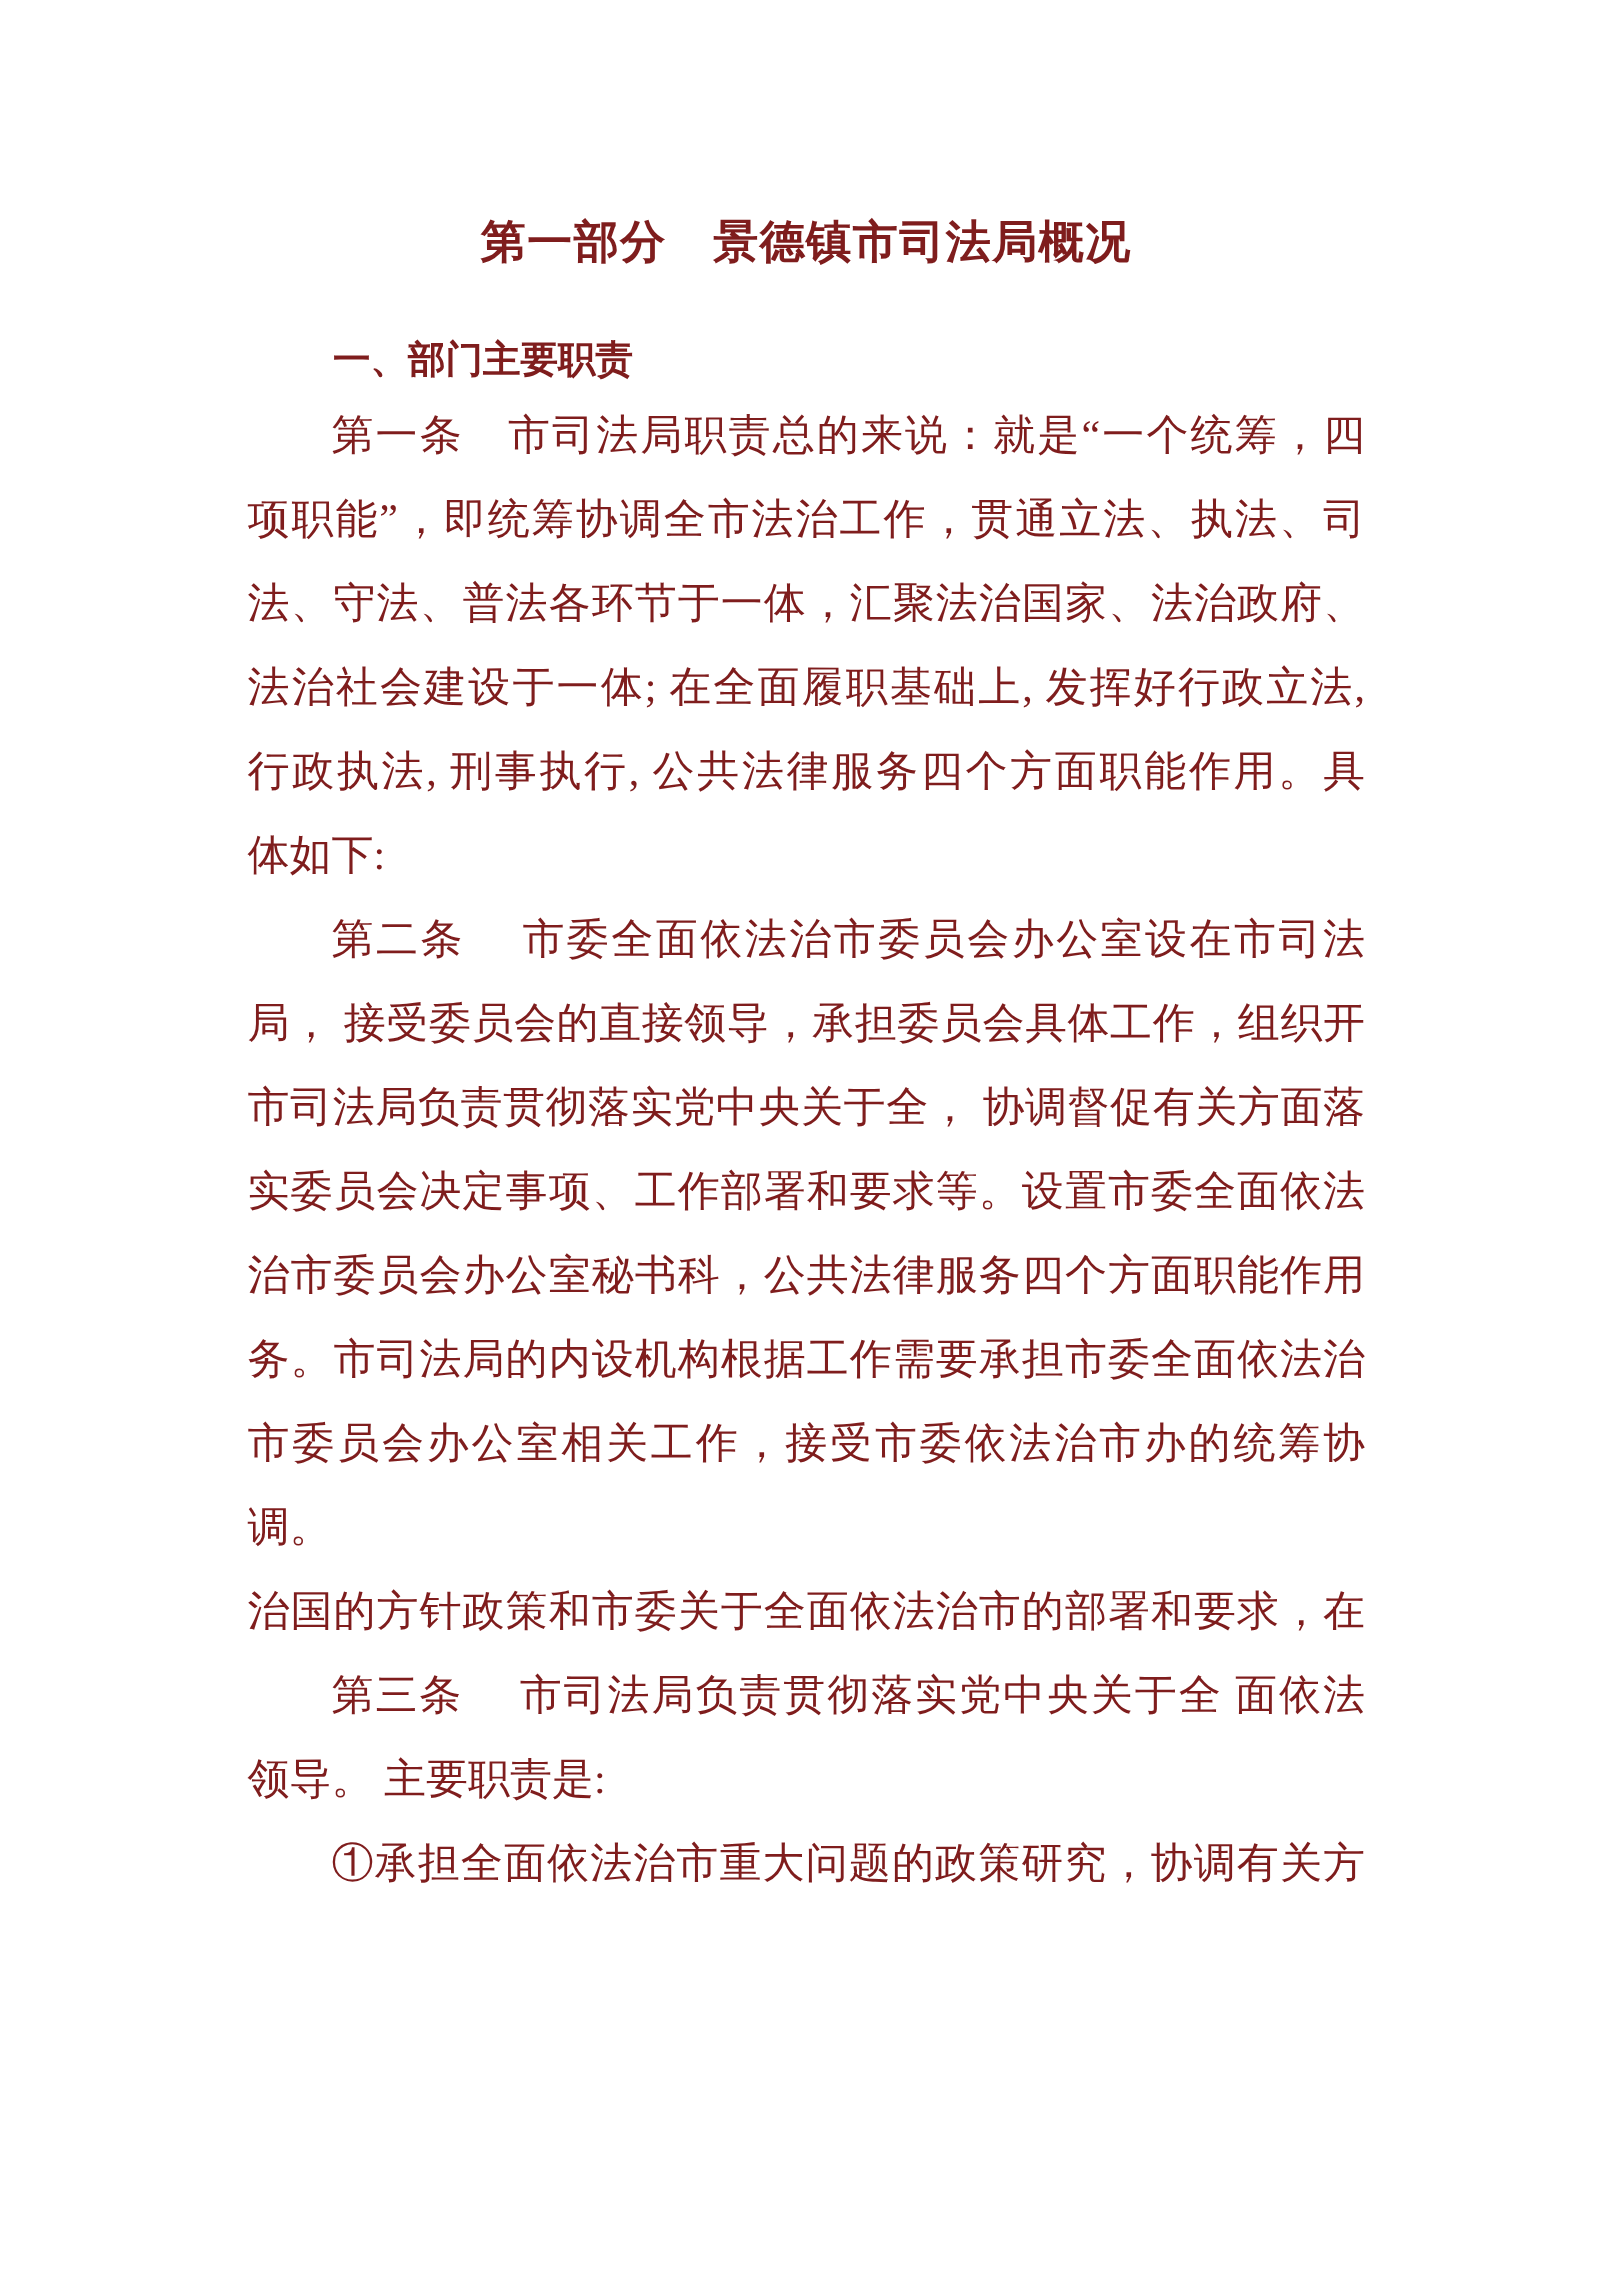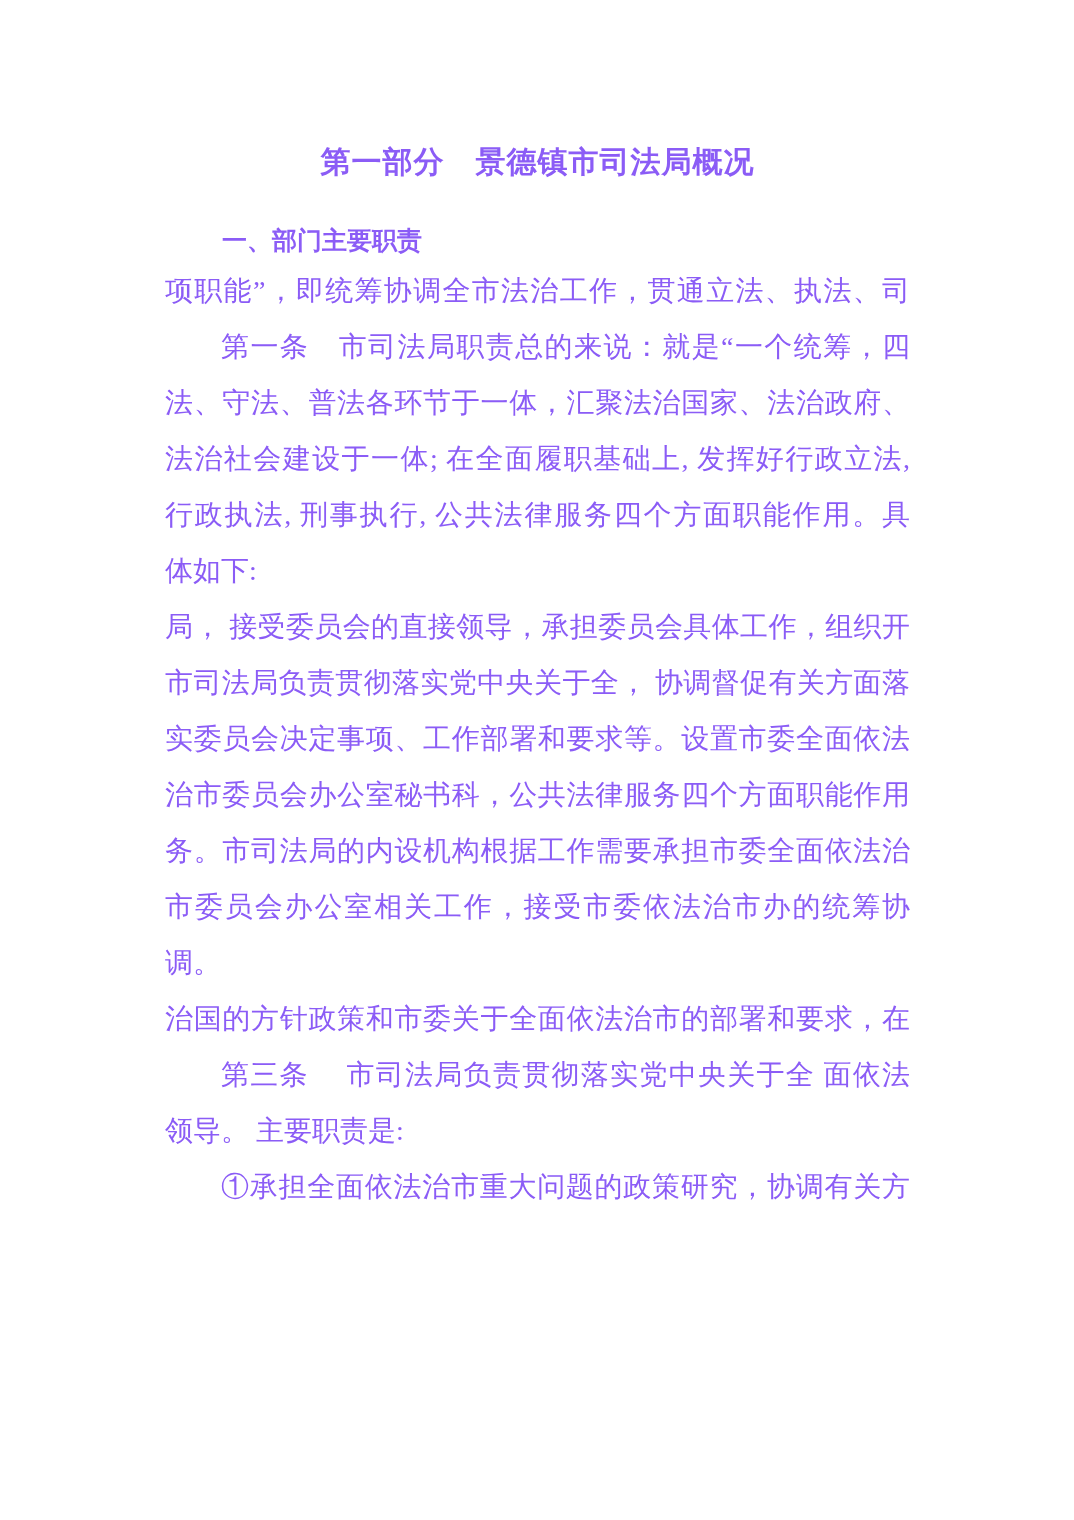--- a/index.html
+++ b/index.html
@@ -3,21 +3,21 @@
 <meta charset="utf-8">
 <style>
   * { margin: 0; padding: 0; box-sizing: border-box; }
   html, body { background: #e8e8e8; }
   .page {
     position: relative;
     width: 1074px;
     height: 1520px;
     margin: 0 auto;
     background: #ffffff;
-    color: #8b5cf6;
+    color: #7f1d1d;
     font-family: "Liberation Serif", "DejaVu Serif", serif;
     overflow: hidden;
   }
   .content {
     padding-left: 165px;
     width: 910px; 
   }
   .doc-title {
     padding-top: 142px;
     width: 745px;
@@ -57,26 +57,27 @@
   }
 </style>
 </head>
 <body>
 
 <div class="page">
   <div class="content">
     <div class="doc-title">第一部分　景德镇市司法局概况</div>
     <div class="section-heading">一、部门主要职责</div>
     <div class="body-text">
+      <div class="line indent">第一条　市司法局职责总的来说：就是“一个统筹，四</div>
       <div class="line">项职能”，即统筹协调全市法治工作，贯通立法、执法、司</div>
-      <div class="line indent">第一条　市司法局职责总的来说：就是“一个统筹，四</div>
       <div class="line">法、守法、普法各环节于一体，汇聚法治国家、法治政府、</div>
       <div class="line">法治社会建设于一体; 在全面履职基础上, 发挥好行政立法,</div>
       <div class="line">行政执法, 刑事执行, 公共法律服务四个方面职能作用。具</div>
       <div class="line end">体如下:</div>
+      <div class="line indent">第二条　 市委全面依法治市委员会办公室设在市司法</div>
       <div class="line">局， 接受委员会的直接领导，承担委员会具体工作，组织开</div>
       <div class="line">市司法局负责贯彻落实党中央关于全， 协调督促有关方面落</div>
       <div class="line">实委员会决定事项、工作部署和要求等。设置市委全面依法</div>
       <div class="line">治市委员会办公室秘书科，公共法律服务四个方面职能作用</div>
       <div class="line">务。市司法局的内设机构根据工作需要承担市委全面依法治</div>
       <div class="line">市委员会办公室相关工作，接受市委依法治市办的统筹协</div>
       <div class="line end">调。</div>
       <div class="line">治国的方针政策和市委关于全面依法治市的部署和要求，在</div>
       <div class="line indent">第三条　 市司法局负责贯彻落实党中央关于全 面依法</div>
       <div class="line end">领导。 主要职责是:</div>

